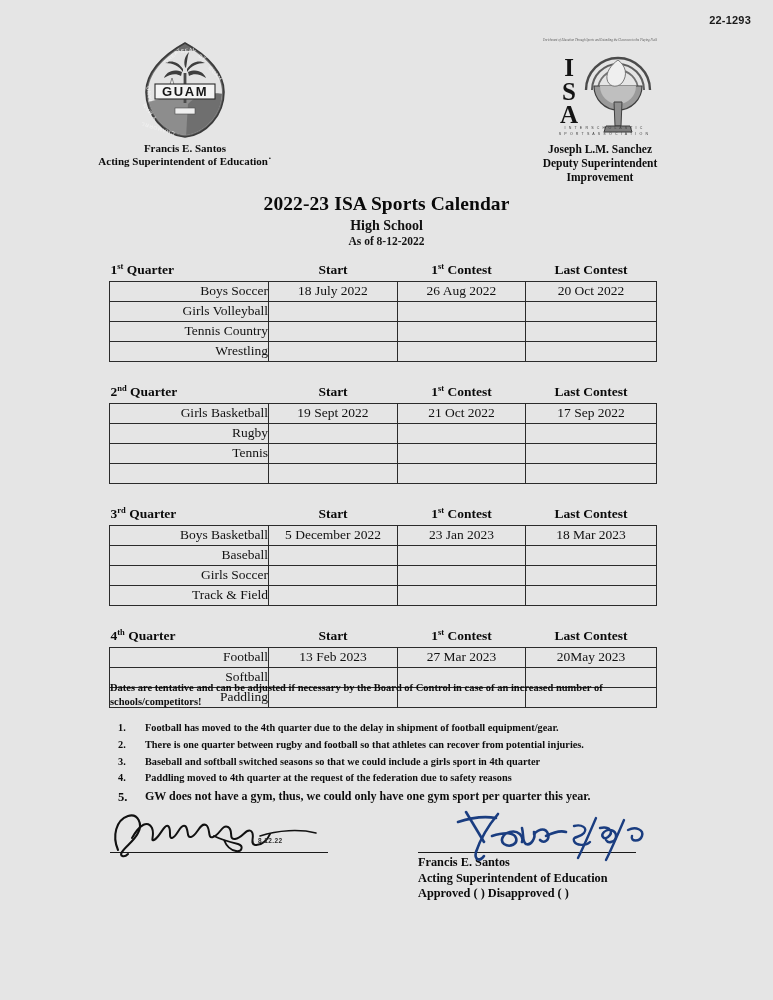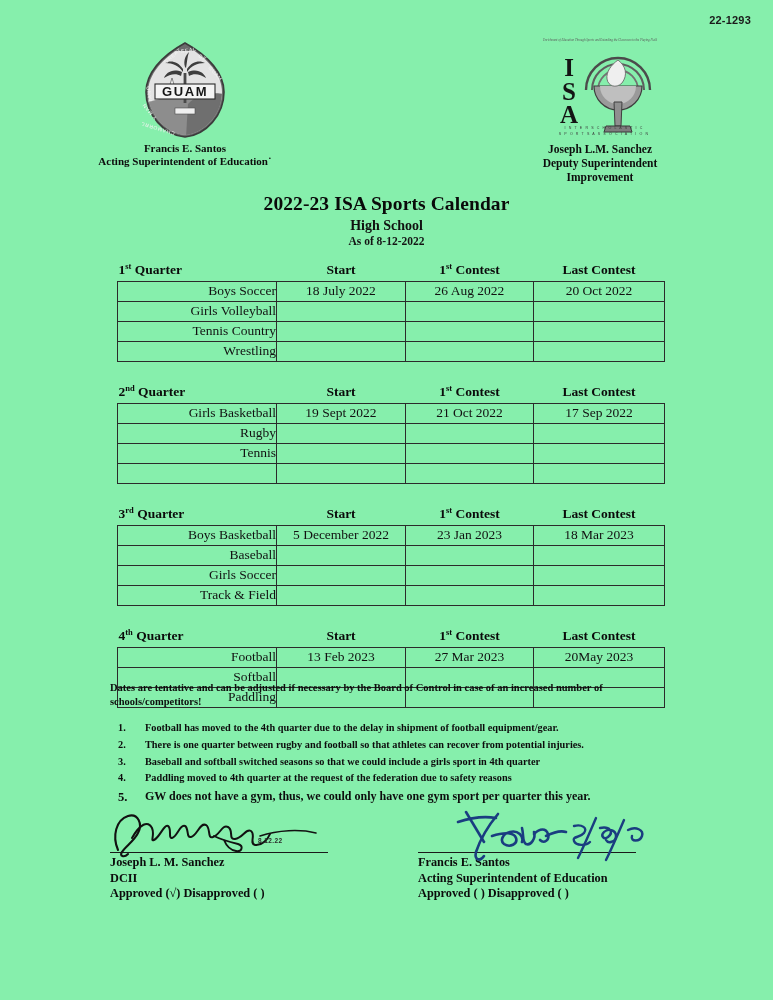--- a/index.html
+++ b/index.html
@@ -12,21 +12,21 @@
     height: 1000px;
     position: relative;
     font-family: "Liberation Serif", "DejaVu Serif", serif;
     color: #111111;
     overflow: hidden;
   }
   .page {
     position: relative;
     width: 773px;
     height: 1000px;
-    background: #86efac;
+    background: #e5e5e5;
   }
 
   
   .doc-number {
     position: absolute;
     top: 14px;
     right: 22px;
     font-family: "Liberation Sans", sans-serif;
     font-size: 11px;
     font-weight: bold;
@@ -139,21 +139,21 @@
     color: #151515;
   }
 
   
   .tables {
     position: absolute;
     top: 262px;
     left: 109px;
     width: 547px;
   }
-  .q-table { margin-bottom: 22px; margin-left: 8px; }
+  .q-table { margin-bottom: 22px; }
   .q-table:last-child { margin-bottom: 0; }
 
   table.cal {
     border-collapse: collapse;
     width: 547px;
     table-layout: fixed;
   }
   table.cal col.c-sport { width: 159px; }
   table.cal col.c-start { width: 129px; }
   table.cal col.c-first { width: 128px; }
@@ -586,25 +586,20 @@
           <path d="M22 32 C30 18 38 14 42 22 C45 29 40 36 44 34 C50 31 54 18 58 20 C62 22 58 33 62 32
                    C67 31 70 18 75 20 C79 22 76 32 81 31 C87 30 90 16 96 19 C101 22 97 33 103 31
                    C110 29 112 18 118 21 C124 24 118 34 125 33 C133 32 136 22 141 25
                    C146 28 139 38 145 39 C152 40 158 33 160 28" fill="none" stroke="#111" stroke-width="2" stroke-linecap="round"></path>
           <path d="M104 30 C112 34 120 36 128 38 C134 40 132 46 126 45 C120 44 116 39 114 34" fill="none" stroke="#111" stroke-width="1.9" stroke-linecap="round"></path>
           <path d="M150 30 C168 24 190 23 206 27" fill="none" stroke="#111" stroke-width="1.5" stroke-linecap="round"></path>
         </svg>
         <div class="sig-datestamp">8.12.22</div>
       </div>
       <div class="sig-rule"></div>
-      <div class="sig-names">
-        <div>Joseph L. M. Sanchez</div>
-        <div>DCII</div>
-        <div>Approved (√) Disapproved (  )</div>
-      </div>
     </div>
 
     <div class="sig-block sig-right">
       <div class="sig-canvas">
         <svg width="240" height="48" viewBox="0 0 240 48" aria-hidden="true">
           <g fill="none" stroke="#1a3d80" stroke-width="2.6" stroke-linecap="round">
             <path d="M48 6 C54 16 60 26 66 36"></path>
             <path d="M40 16 C52 12 66 10 78 12"></path>
             <path d="M80 8 C70 20 62 34 58 46 C56 54 62 56 66 50"></path>
             <path d="M74 30 C86 26 96 26 98 32 C100 38 92 42 86 38 C82 35 84 28 92 26 C100 24 106 30 104 36"></path>

